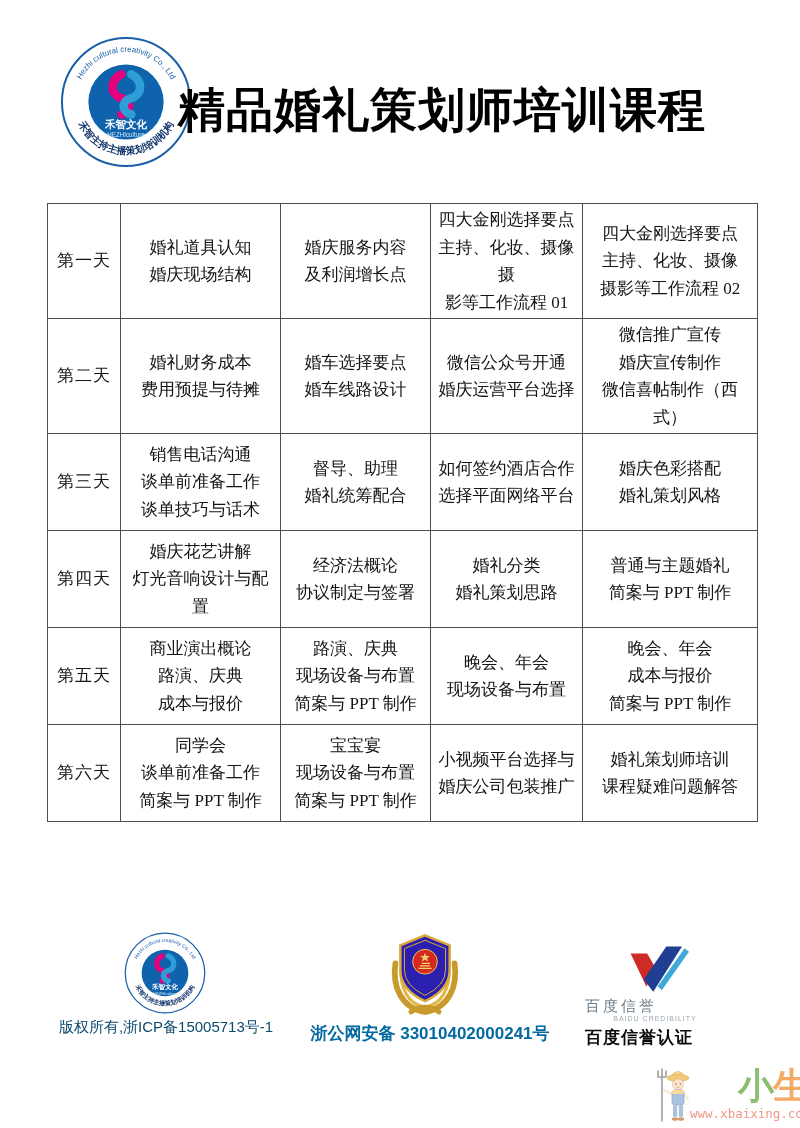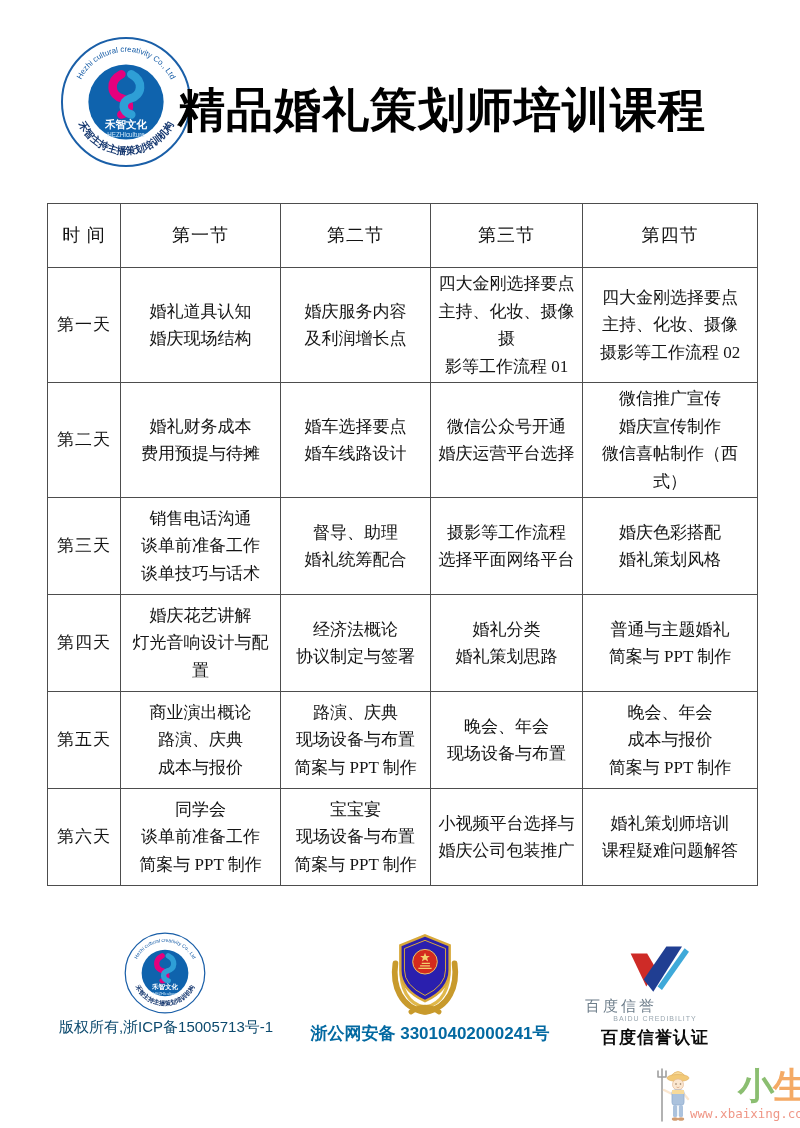--- a/index.html
+++ b/index.html
@@ -59,21 +59,21 @@
     position:absolute;left:585px;top:997px;width:140px;
     font-family:"Liberation Sans","DejaVu Sans",sans-serif;
     font-size:15px;letter-spacing:3px;color:#6d7d8a;
   }
   .baidu-en{
     position:absolute;left:585px;top:1015px;width:140px;text-align:center;
     font-family:"Liberation Sans","DejaVu Sans",sans-serif;
     font-size:7px;letter-spacing:1px;color:#9aa7b0;
   }
   .baidu-cert{
-    position:absolute;left:585px;top:1026px;width:140px;text-align:center;
+    position:absolute;left:585px;top:1026px;width:140px;text-align:left;
     font-family:"Liberation Sans","DejaVu Sans",sans-serif;
     font-size:17px;font-weight:bold;color:#0a0a0a;letter-spacing:1px;
   }
 
   
   .watermark{position:absolute;left:656px;top:1062px;width:144px;height:66px;}
   .wm-farmer{position:absolute;left:0;top:4px;width:40px;height:60px;opacity:.85;}
   .wm-site{
     position:absolute;left:40px;top:0;width:104px;height:44px;
     font-size:36px;font-weight:bold;letter-spacing:-1px;
@@ -122,27 +122,20 @@
 
   <table class="course">
     <colgroup>
         <col style="width:73px">
         <col style="width:160px">
         <col style="width:150px">
         <col style="width:152px">
         <col style="width:175px">
       </colgroup>
     <tbody>
-        <tr class="hdr">
-      <th>时  间</th>
-      <th>第一节</th>
-      <th>第二节</th>
-      <th>第三节</th>
-      <th>第四节</th>
-    </tr>
     <tr class="r">
       <td class="day">第一天</td>
       <td>婚礼道具认知
 婚庆现场结构</td>
       <td>婚庆服务内容
 及利润增长点</td>
       <td>四大金刚选择要点
 主持、化妆、摄像摄
 影等工作流程 01</td>
       <td>四大金刚选择要点
@@ -161,21 +154,21 @@
 婚庆宣传制作
 微信喜帖制作（西式）</td>
     </tr>
     <tr class="r">
       <td class="day">第三天</td>
       <td>销售电话沟通
 谈单前准备工作
 谈单技巧与话术</td>
       <td>督导、助理
 婚礼统筹配合</td>
-      <td>摄影等工作流程
+      <td>如何签约酒店合作
 选择平面网络平台</td>
       <td>婚庆色彩搭配
 婚礼策划风格</td>
     </tr>
     <tr class="r">
       <td class="day">第四天</td>
       <td>婚庆花艺讲解
 灯光音响设计与配置</td>
       <td>经济法概论
 协议制定与签署</td>

